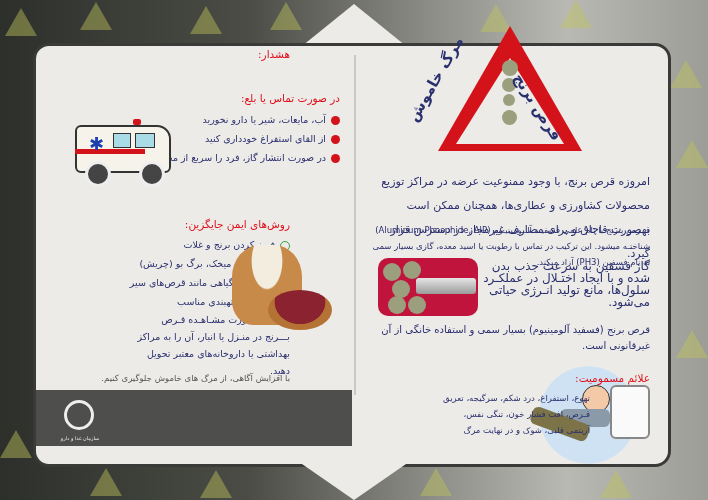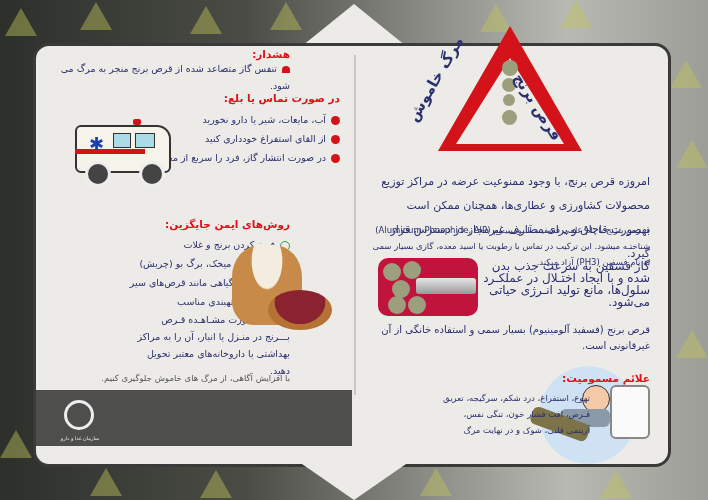--- a/index.html
+++ b/index.html
@@ -6,21 +6,21 @@
   body{width:708px;height:500px;overflow:hidden;position:relative;
     background:linear-gradient(90deg,#2d2f2b 0%,#4a4c45 35%,#8a8b85 60%,#b9b9b3 80%,#9c9d96 100%);
     font-family:"DejaVu Sans",sans-serif;}
   .bgtri{position:absolute;width:0;height:0;border-left:16px solid transparent;border-right:16px solid transparent;border-bottom:28px solid rgba(190,195,90,.45);}
   .panel{position:absolute;left:33px;top:43px;width:638px;height:424px;background:#ecebe8;border:3px solid #3a3b38;border-radius:16px;box-sizing:border-box;}
   .notch-top{position:absolute;left:302px;top:4px;width:0;height:0;border-left:52px solid transparent;border-right:52px solid transparent;border-bottom:42px solid #ecebe8;}
   .notch-bot{position:absolute;left:302px;top:464px;width:0;height:0;border-left:52px solid transparent;border-right:52px solid transparent;border-top:36px solid #ecebe8;}
   .divider{position:absolute;left:354px;top:55px;width:2px;height:340px;background:#c8c8c4;}
   .dark{position:absolute;left:36px;top:390px;width:316px;height:56px;background:#4e4e4c;}
   .rtl{direction:rtl;text-align:right;}
-  .h{color:#e0101a;font-weight:bold;font-size:10.5px;}
+  .h{color:#e0101a;font-weight:normal;font-size:10.5px;}
   .t{color:#2a2f6e;font-size:9.5px;line-height:17px;}
   .abs{position:absolute;}
   .bullet{display:inline-block;width:9px;height:9px;border-radius:50%;background:#d4121a;margin-left:5px;vertical-align:middle;}
   .check{display:inline-block;width:8px;height:8px;border:1.5px solid #3aa043;border-radius:50%;margin-left:5px;vertical-align:middle;}
   .siren{display:inline-block;width:8px;height:7px;background:#d4121a;border-radius:4px 4px 0 0;margin-left:5px;vertical-align:middle;}
   .pill{position:absolute;width:18px;height:18px;border-radius:50%;background:#9c9f7e;}
 </style>
 </head>
 <body>
 
@@ -42,21 +42,20 @@
 </div>
 
 <div class="notch-top"></div>
 <div class="panel"></div>
 <div class="notch-bot"></div>
 <div class="divider"></div>
 <div class="dark"></div>
 
 <div class="abs rtl" style="left:40px;top:48px;width:250px">
   <div class="h">هشدار:</div>
-  <div class="t"><span class="siren"></span><span>تنفس گاز متصاعد شده از قرص برنج منجر به مرگ می شود.</span></div>
 </div>
 
 <div class="abs rtl" style="left:90px;top:92px;width:250px">
   <div class="h" style="margin-bottom:6px">در صورت تماس یا بلع:</div>
   <div class="t" style="line-height:19px"><span class="bullet"></span><span>آب، مایعات، شیر یا دارو نخورید</span></div>
   <div class="t" style="line-height:19px"><span class="bullet"></span><span>از القای استفراغ خودداری کنید</span></div>
   <div class="t" style="line-height:19px"><span class="bullet"></span><span>در صورت انتشار گاز، فرد را سریع از محیط خارج کنید</span></div>
 </div>
 
 <div class="abs" style="left:75px;top:115px;width:100px;height:72px">

